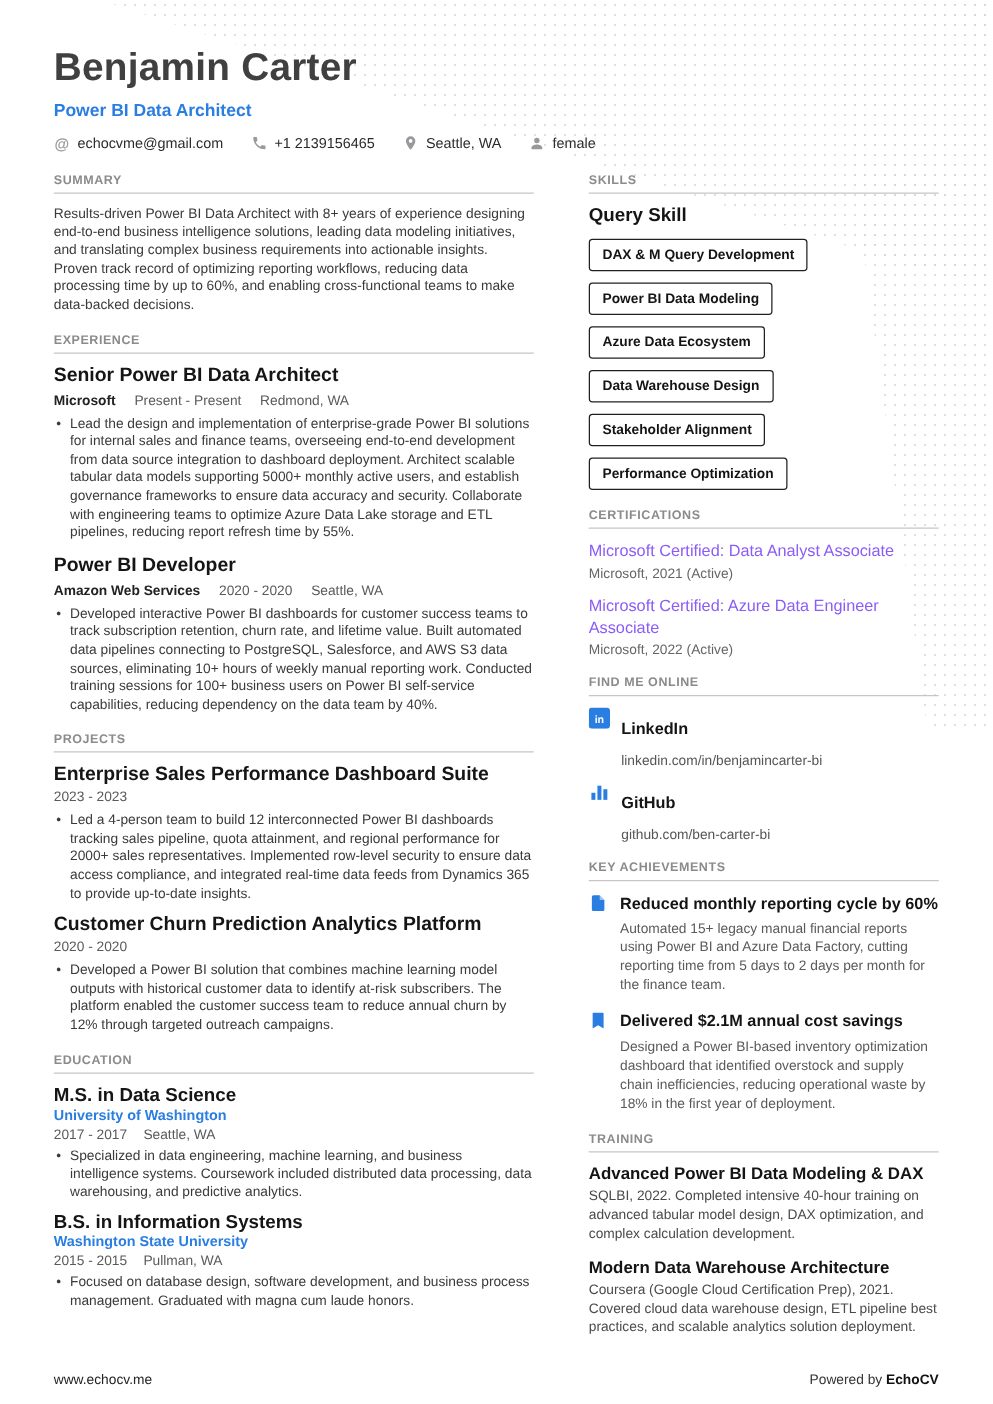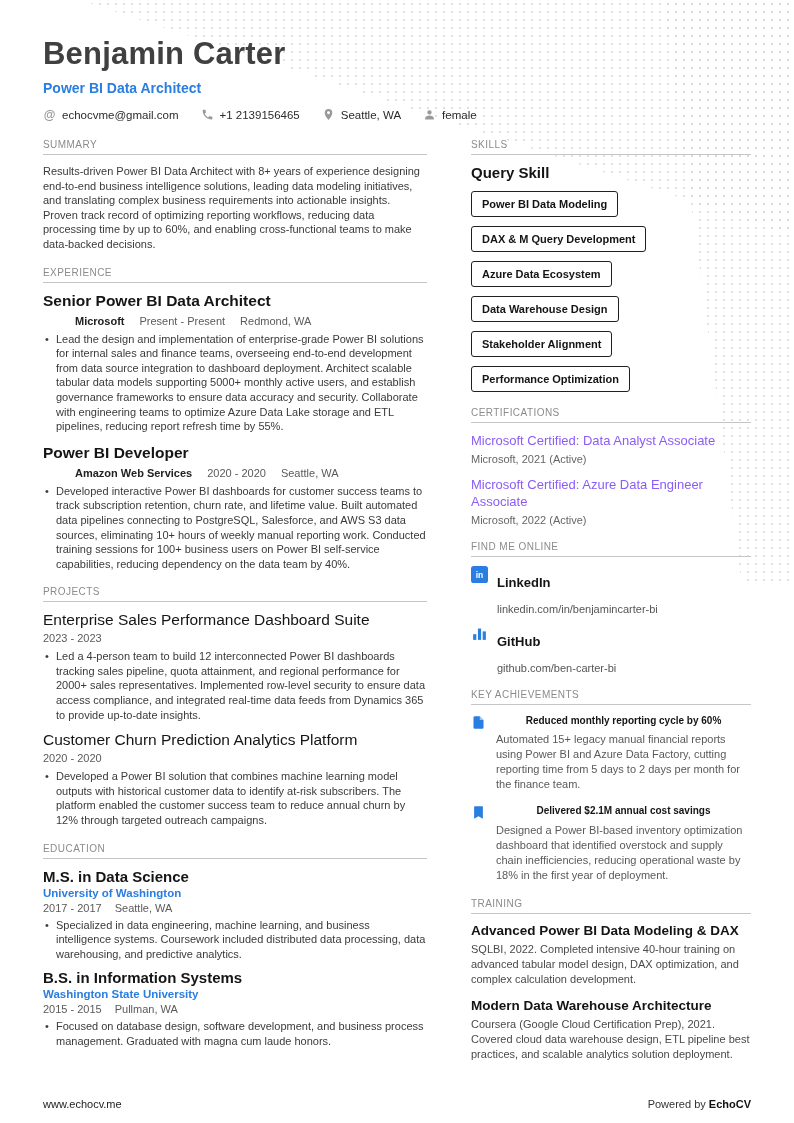--- a/index.html
+++ b/index.html
@@ -24,35 +24,35 @@
   .ci { width:13px; height:13px; display:inline-flex; align-items:center; justify-content:center; }
   .ci svg { width:13px; height:13px; fill:#97999c; }
   .ci-at { font-size:12px; color:#97999c; font-weight:600; }
 
   
   .columns { display:flex; gap:44px; }
   .col-left { flex:0 0 384px; }
   .col-right { flex:1; min-width:0; }
 
   section { margin-bottom:15px; }
-  .sec-head { font-size:10px; font-weight:400; color:#8b8b8b; letter-spacing:.45px;
+  .sec-head { font-size:10px; font-weight:700; color:#8b8b8b; letter-spacing:.45px;
               padding-bottom:4px; border-bottom:1px solid #c6c6c6; margin-bottom:9px; }
 
   .body-text { font-size:11px; line-height:14.6px; color:#3a3a3a; }
 
   .job { margin-bottom:10px; }
   .job-title { font-size:15.5px; font-weight:700; color:#151515; margin-bottom:5px; }
   .job-meta { display:flex; gap:15px; font-size:11px; color:#5a5a5a; margin-bottom:5px; flex-wrap:wrap; }
-  .job-company { color:#222; font-weight:600;margin-left:32px; }
+  .job-company { color:#222; font-weight:600; }
   ul.bullets { list-style:none; }
   ul.bullets li { position:relative; padding-left:13px; font-size:11px; line-height:14.6px; color:#3a3a3a; }
   ul.bullets li::before { content:"•"; position:absolute; left:2px; color:#3a3a3a; }
 
   .proj { margin-bottom:9px; }
-  .proj-title { font-size:15.5px; font-weight:400; color:#151515; margin-bottom:3px; }
+  .proj-title { font-size:15.5px; font-weight:700; color:#151515; margin-bottom:3px; }
   .proj-dates { font-size:11px; color:#5a5a5a; margin-bottom:5px; }
 
   .edu { margin-bottom:8px; }
   .edu-degree { font-size:15px; font-weight:700; color:#151515; margin-bottom:2px; }
   .edu-school { font-size:11.5px; font-weight:600; color:#2a7de1; margin-bottom:3px; }
   .edu-meta { display:flex; gap:13px; font-size:11px; color:#5a5a5a; margin-bottom:4px; }
 
   .core-title { font-size:15px; font-weight:600; color:#141414; margin-bottom:10px; }
   .skill-box { width:fit-content; border:1.5px solid #202020; border-radius:3px; padding:6px 10px;
                font-size:11px; font-weight:700; color:#141414; margin-bottom:9px; background:#fff; }
@@ -64,21 +64,21 @@
   .online-item { margin-bottom:10px; }
   .online-row { display:flex; align-items:center; gap:9px; }
   .online-ic { width:17px; height:34px; flex:0 0 17px; }
   .online-ic svg { width:17px; height:17px; }
   .online-label { font-size:13px; font-weight:600; color:#141414; }
   .online-url { font-size:11px; color:#555; margin-top:3px; padding-left:26px; }
 
   .ach { display:flex; gap:9px; margin-bottom:12px; }
   .ach-ic { flex:0 0 16px; padding-top:1px; }
   .ach-ic svg { width:15px; height:15px; }
-  .ach-title { font-size:10px; font-weight:700; color:#141414; line-height:1.35;text-align:center; }
+  .ach-title { font-size:13px; font-weight:700; color:#141414; line-height:1.35; }
   .ach-text { font-size:11px; color:#5a5a5a; line-height:15px; margin-top:5px; }
 
   .train { margin-bottom:11px; }
   .train-title { font-size:13.5px; font-weight:700; color:#141414; margin-bottom:4px; }
   .train-text { font-size:11px; color:#4a4a4a; line-height:15px; }
 
   footer { position:absolute; left:43px; right:43px; bottom:13px; display:flex;
            justify-content:space-between; align-items:center; font-size:11px; z-index:1; }
   .footer-left { color:#222; text-decoration:none; }
   .footer-right { color:#333; }
@@ -212,22 +212,22 @@
             </ul>
           </div>
         </section>
       </div>
 
       <div class="col-right">
 
         <section>
           <div class="sec-head">SKILLS</div>
           <div class="core-title">Query Skill</div>
+          <div class="skill-box">DAX &amp; M Query Development</div>
           <div class="skill-box">Power BI Data Modeling</div>
-          <div class="skill-box">DAX &amp; M Query Development</div>
           <div class="skill-box">Azure Data Ecosystem</div>
           <div class="skill-box">Data Warehouse Design</div>
           <div class="skill-box">Stakeholder Alignment</div>
           <div class="skill-box">Performance Optimization</div>
         </section>
 
         <section>
           <div class="sec-head">CERTIFICATIONS</div>
           <div class="cert">
             <div class="cert-title">Microsoft Certified: Data Analyst Associate</div>

